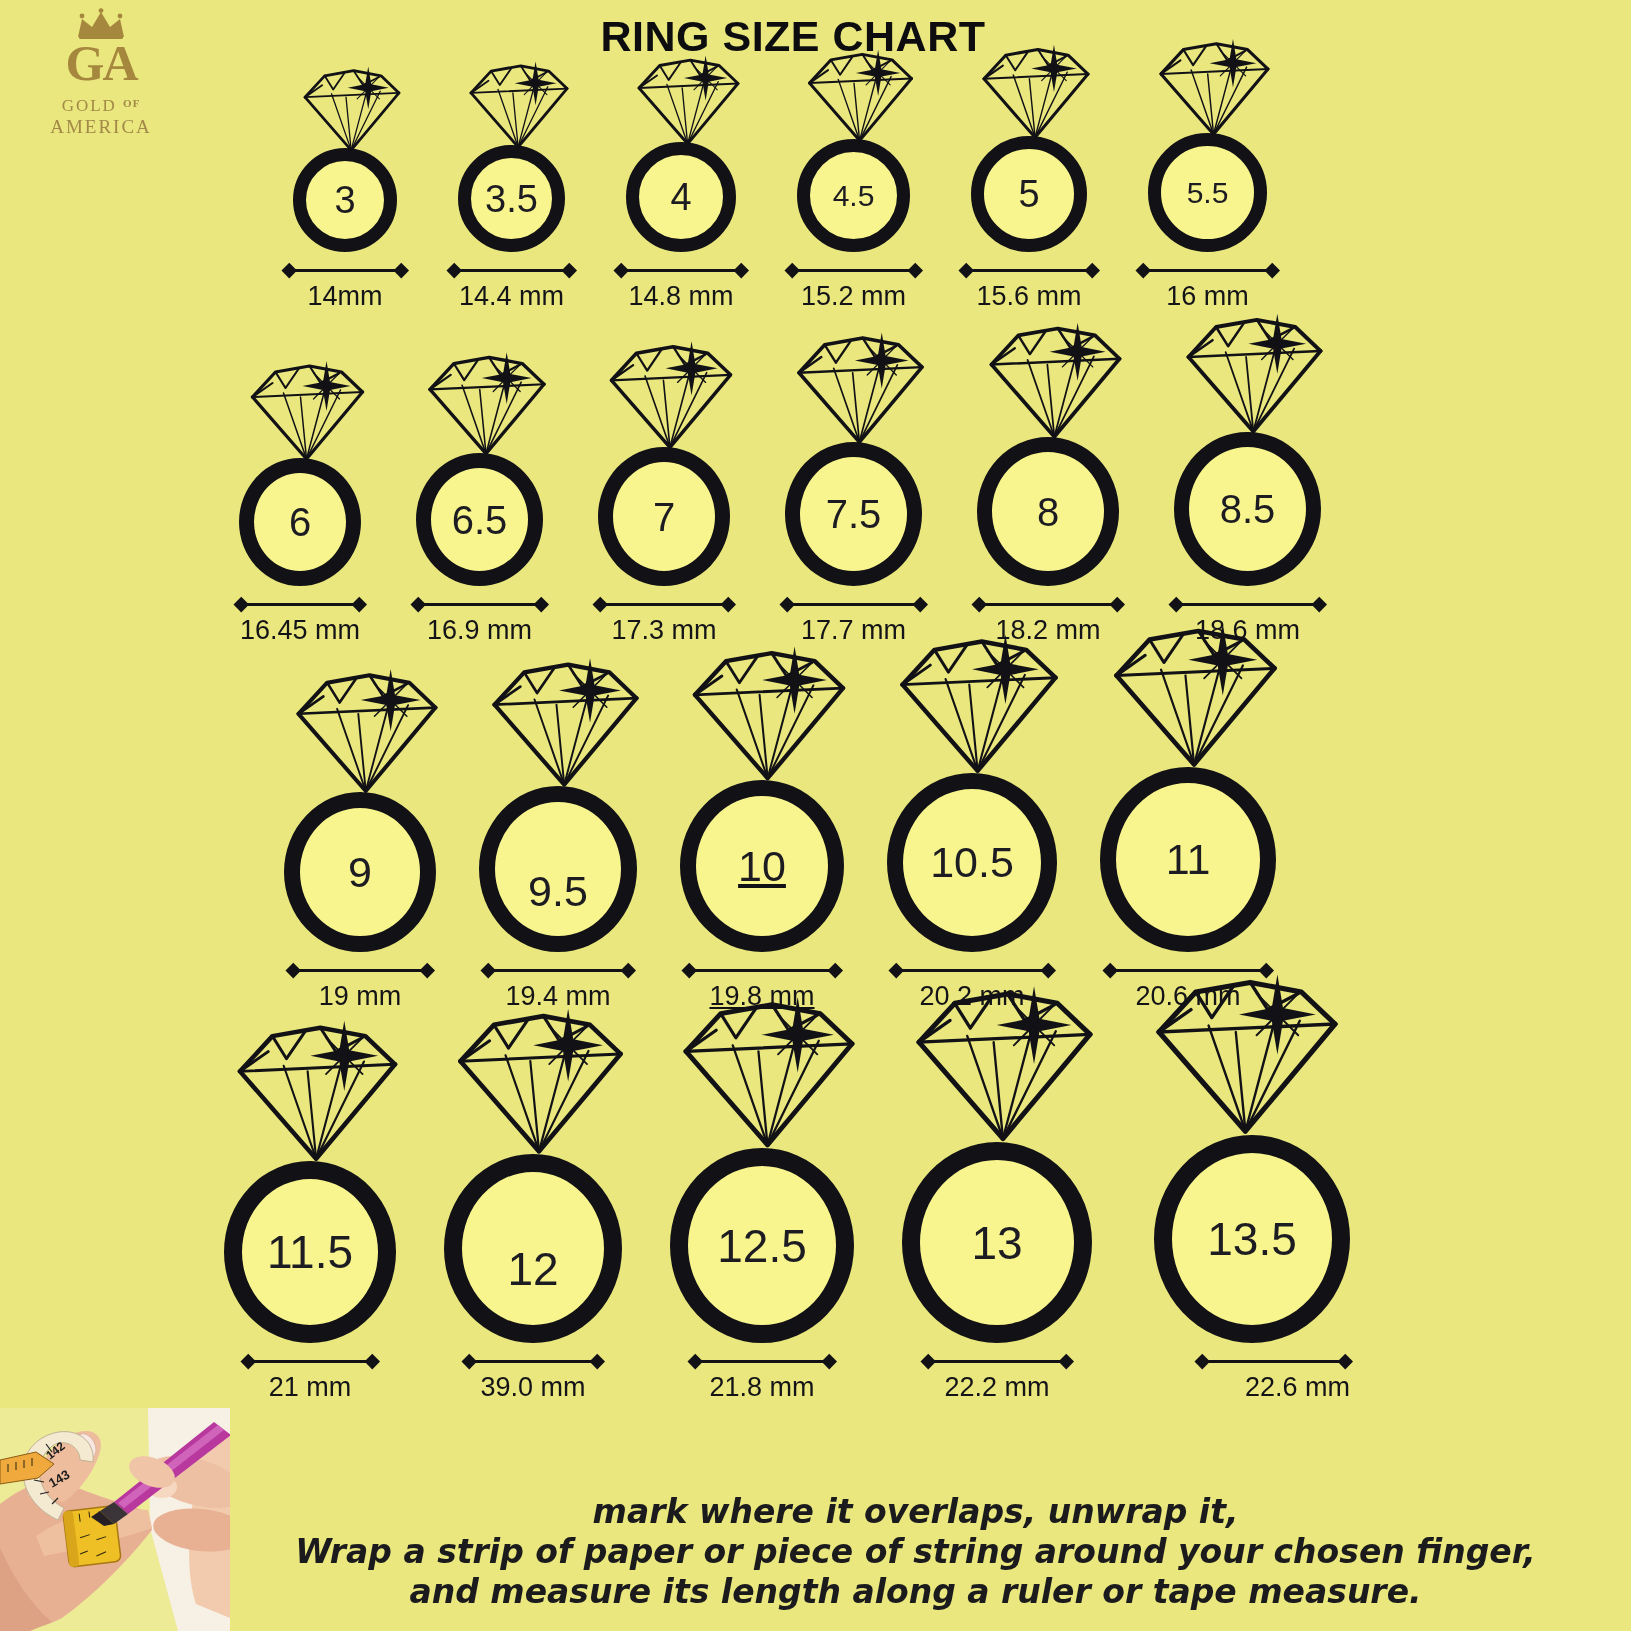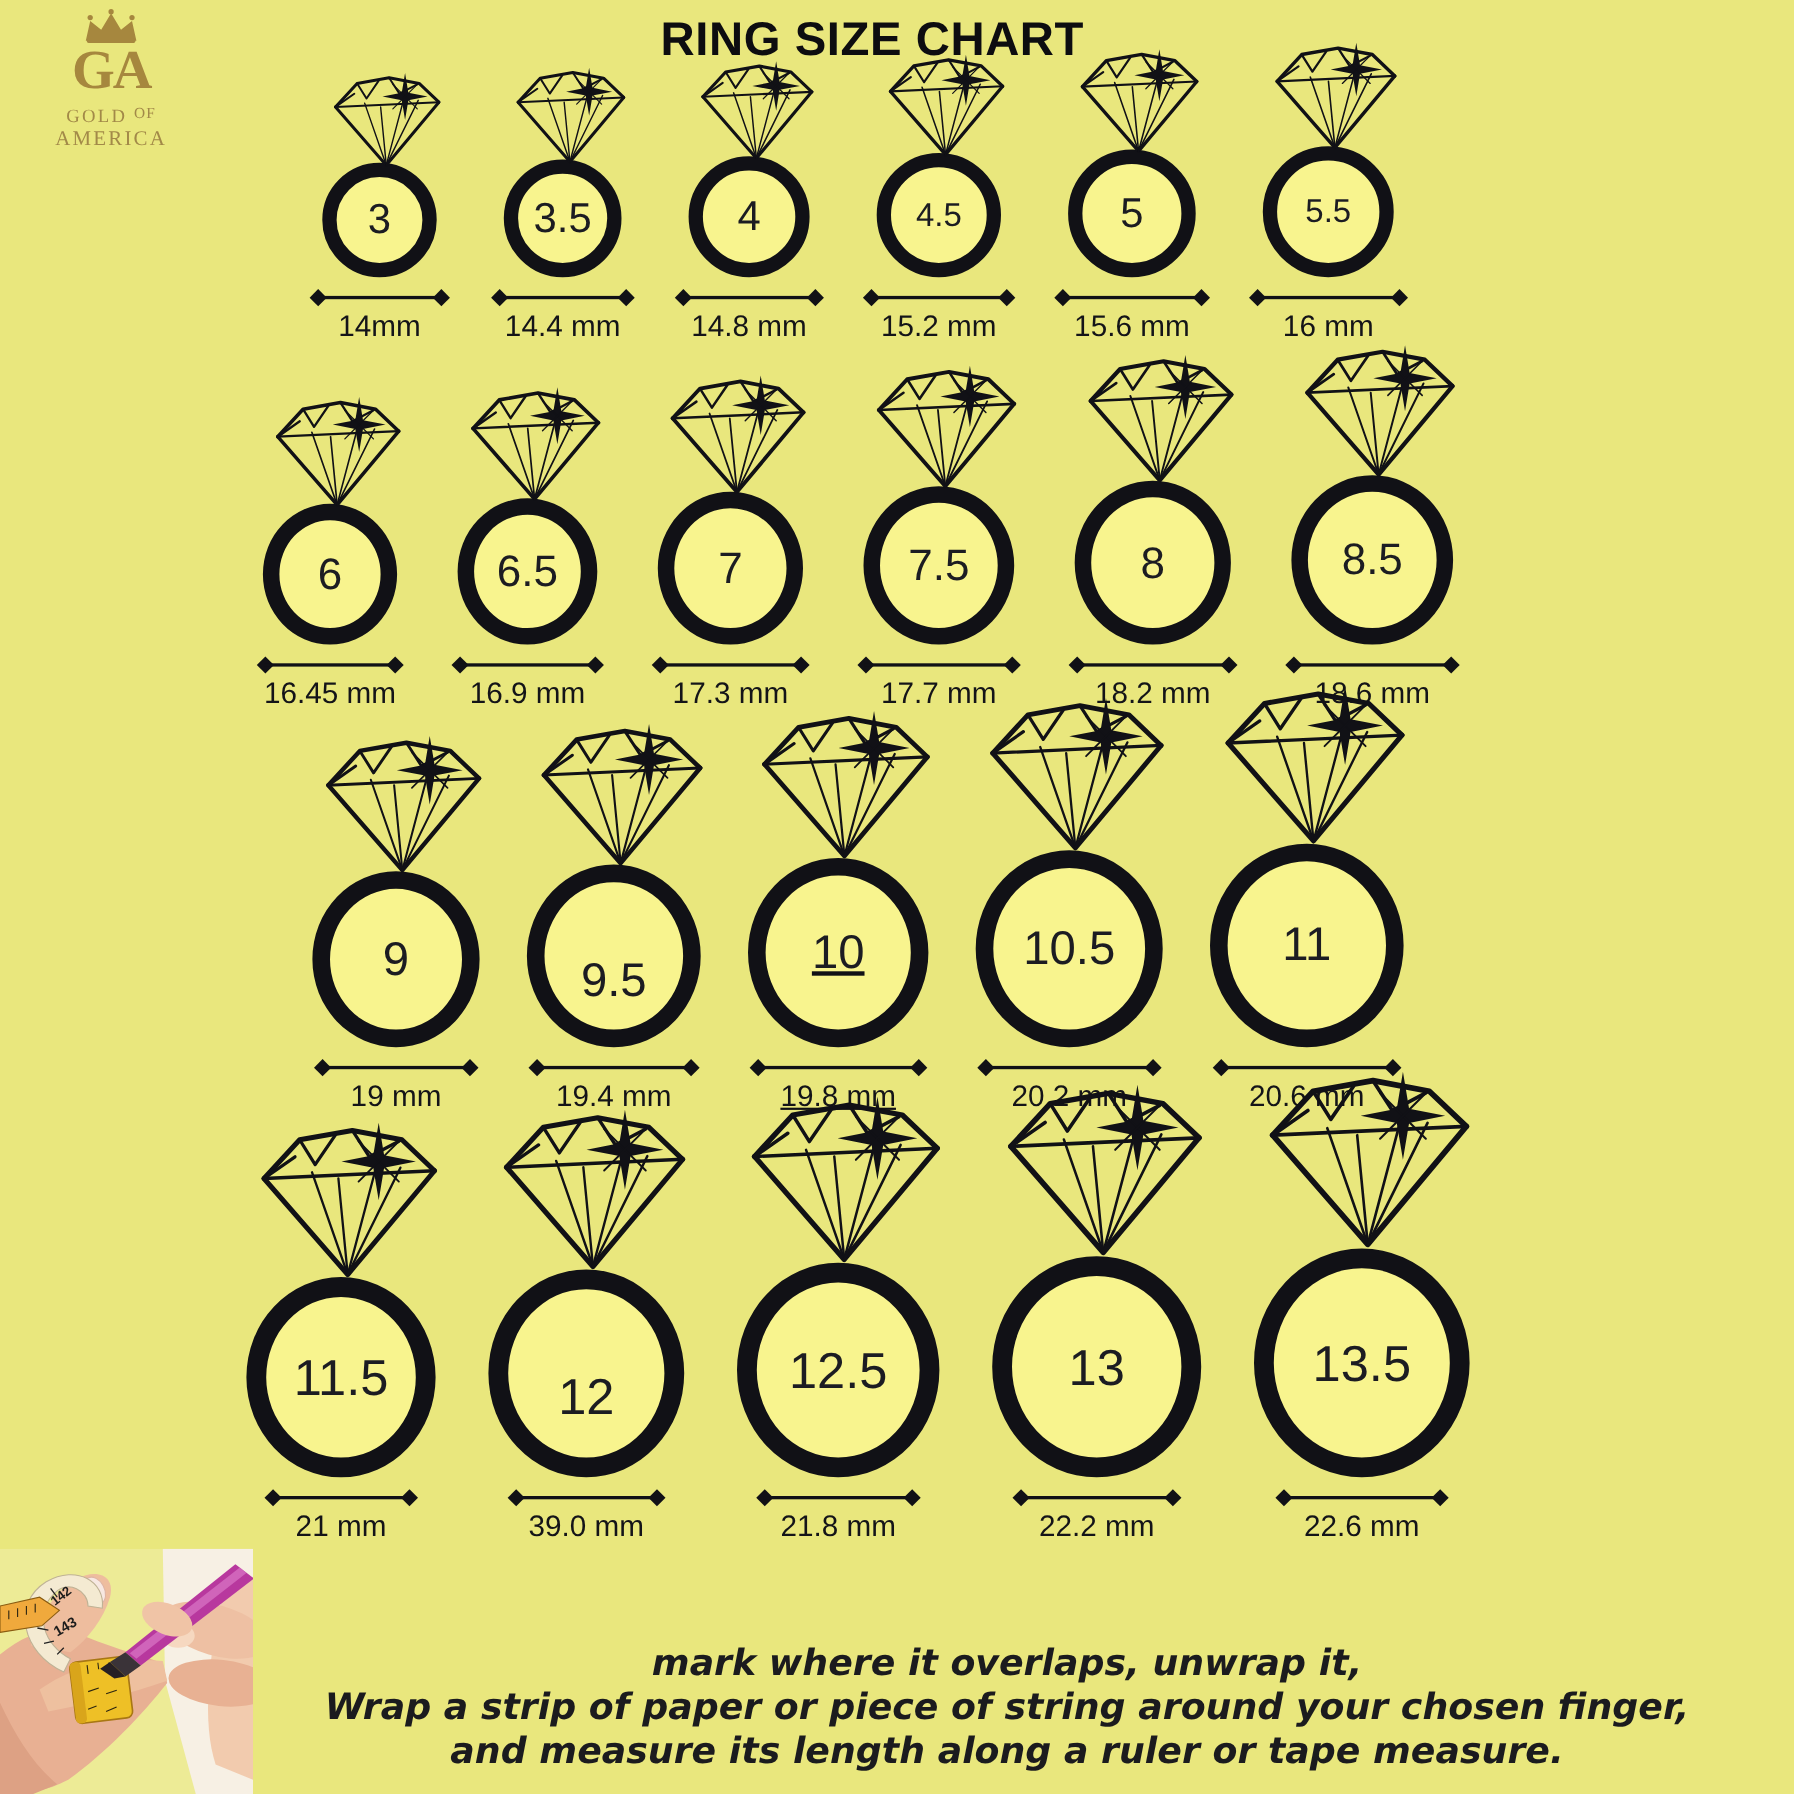--- a/index.html
+++ b/index.html
@@ -8,21 +8,21 @@
   }
   .canvas{
     position:relative; width:1631px; height:1631px; background:var(--bg);
     overflow:hidden; font-family:"Liberation Sans", sans-serif; color:var(--ink);
   }
   
   .logo{position:absolute; left:26px; top:8px; width:150px; text-align:center; color:var(--gold);}
   .logo .crown{display:block; margin:0 auto;}
   .logo .monogram{font-family:"Liberation Serif", serif; font-weight:bold; font-size:50px; line-height:.92; letter-spacing:-2px; color:var(--gold);}
   .logo .brand1{margin-top:10px; font-family:"Liberation Serif", serif; font-size:17px; letter-spacing:2px; color:var(--goldtxt); white-space:nowrap;}
-  .logo .brand1 .of{font-size:14px; vertical-align:4px; letter-spacing:1px;}
+  .logo .brand1 .of{font-size:11px; vertical-align:4px; letter-spacing:1px;font-weight:bold;}
   .logo .brand2{font-family:"Liberation Serif", serif; font-size:19px; letter-spacing:2px; color:var(--goldtxt); white-space:nowrap;}
   
   .title{position:absolute; top:12px; left:0; right:45px; margin:0; text-align:center;
     font-size:43px; font-weight:bold; letter-spacing:.5px; color:#0d0d10;}
   
   .rows-wrap{position:absolute; left:0; top:0; right:71px; bottom:0;}
   .row{position:absolute; left:0; right:0; display:flex; justify-content:center; align-items:flex-end;}
   .ring-item{display:flex; flex-direction:column; align-items:center;}
   .dia{transform:translateX(7px); margin-bottom:-9px;}
   .dia *{fill:none; stroke:var(--ink); stroke-linecap:round; stroke-linejoin:round;}
@@ -612,21 +612,21 @@
       <div class="band" style="width: 190px; height: 201px; border-width: 18px;">
         <span class="size-num" style="font-size: 46px;">13</span>
       </div>
       <div class="arrow" style="width: 148px;">
         <i class="tip tl"></i>
         <i class="ln"></i>
         <i class="tip tr"></i>
       </div>
       <div class="mm-label">22.2 mm</div>
     </div>
-        <div class="ring-item" style="width: 224px;">
+        <div class="ring-item" style="width: 224px; align-items: flex-end;">
       <svg class="dia" viewBox="0 0 130 110" width="220" height="176">
         <path class="w3" d="M10 40 L33 15 L67 9 L99 15 L120 35"></path>
         <path class="w2" d="M10 40 L120 35"></path>
         <path class="w3" d="M10 40 L64 102 L120 35"></path>
         <path class="w2" d="M33 15 L43 31 L56 12"></path>
         <path class="w2" d="M67 9 L78 26 L97 16"></path>
         <path class="w2" d="M10 40 L30 26"></path>
         <path class="w16" d="M64 102 L41 36"></path>
         <path class="w16" d="M64 102 L58 40"></path>
         <path class="w16" d="M64 102 L82 34"></path>

